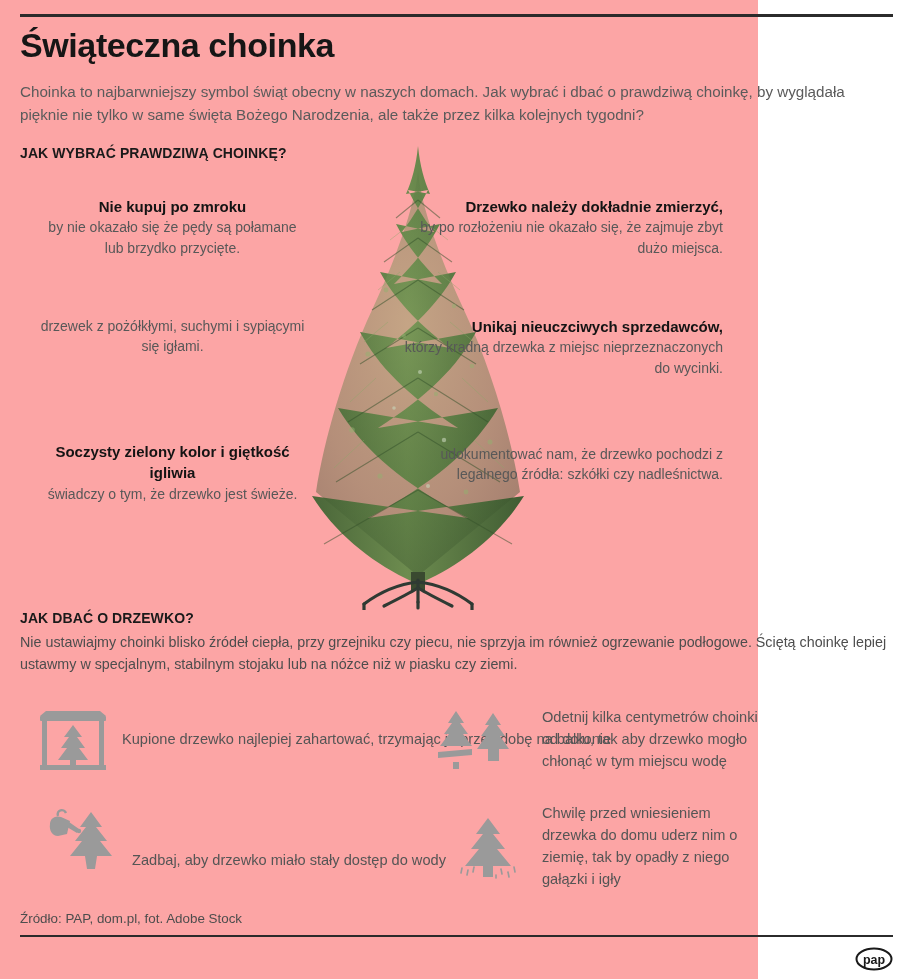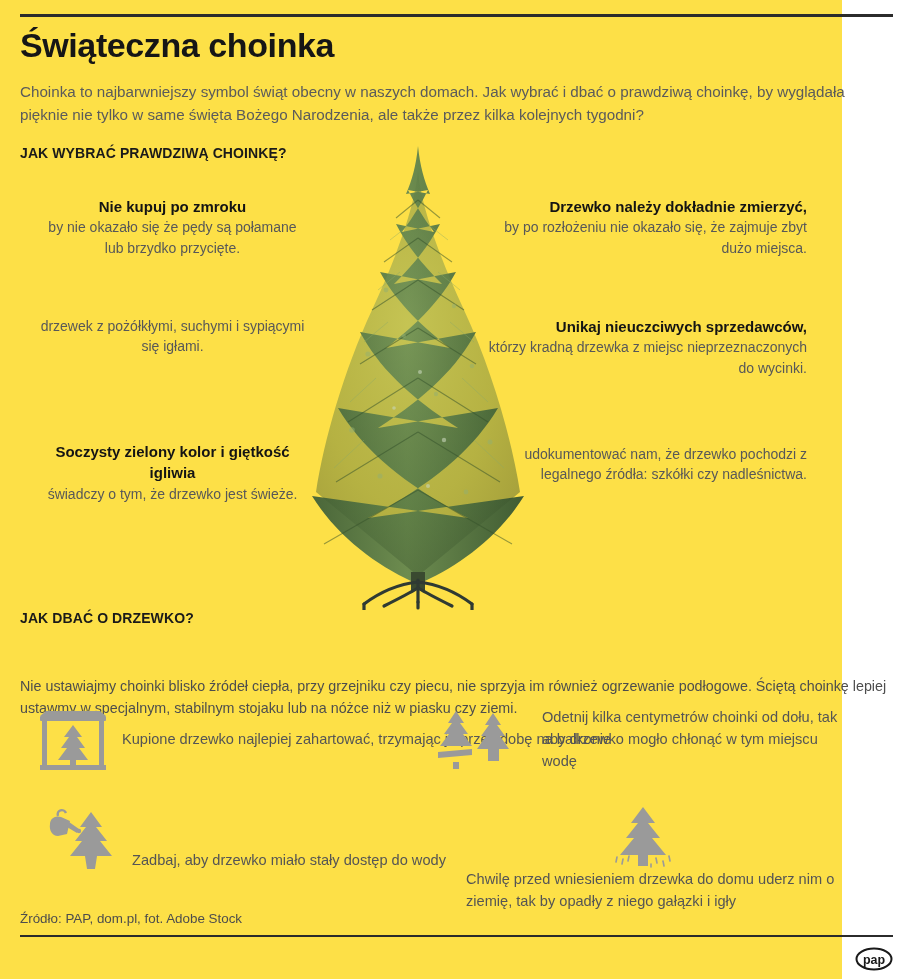--- a/index.html
+++ b/index.html
@@ -2,21 +2,21 @@
 <html><head>
 <meta charset="utf-8">
 <style>
   * { box-sizing: border-box; margin: 0; padding: 0; }
   html, body {
     width: 915px; height: 979px;
     background: #ffffff;
     font-family: "Liberation Sans", sans-serif;
     overflow: hidden;
   }
-  .page { position: relative; width: 842px; height: 979px; background: #fde047; }
+  .page { position: relative; width: 758px; height: 979px; background: #fca5a5; }
 
   
   .rule-top {
     position: absolute; left: 20px; top: 14px; width: 873px; height: 3px;
     background: #2b2b2b;
   }
   .rule-bottom {
     position: absolute; left: 20px; top: 935px; width: 873px; height: 2px;
     background: #2b2b2b;
   }
@@ -33,21 +33,21 @@
   }
   .section-head {
     font-size: 14px; font-weight: bold; color: #1a1a1a;
     letter-spacing: 0.1px;
   }
   #sec1-head { position: absolute; left: 20px; top: 145px; }
   #sec2-head { position: absolute; left: 20px; top: 610px; }
 
   .care-para {
     position: absolute; left: 20px; top: 632px; width: 880px;
-    font-size: 14.3px; color: #4d4d4d; line-height: 1.52; margin-top: 44px;
+    font-size: 14.3px; color: #4d4d4d; line-height: 1.52;
   }
 
   
   .tip { position: absolute; }
   .tip .t-strong { font-size: 15px; font-weight: bold; color: #141414; line-height: 1.42; }
   .tip .t-body { font-size: 14px; color: #585858; line-height: 1.45; }
   .tip.left { left: 40px; width: 265px; text-align: center; }
   .tip.right { right: 35px; width: 320px; text-align: right; margin-left: 41px; }
 
   #tip-l1 { top: 196px; }
@@ -66,21 +66,21 @@
   
   .care-item { position: absolute; display: flex; align-items: center; }
   .care-item .ic { flex: 0 0 auto; width: 76px; height: 66px; }
   .care-item .ic svg { display: block; width: 100%; height: 100%; }
   .care-item .txt {
     font-size: 14.6px; color: #555555; line-height: 1.5; padding-left: 10px;
   }
   #care-1 { left: 36px;  top: 707px; }
   #care-2 { left: 436px; top: 707px; gap: 20px; }
   #care-3 { left: 46px;  top: 806px; align-items: flex-end; }
-  #care-4 { left: 456px; top: 803px; flex-direction: column; }
+  #care-4 { left: 456px; top: 803px; }
 
   
   .source {
     position: absolute; left: 20px; top: 911px;
     font-size: 13.4px; color: #4d4d4d;
   }
   .pap-logo {
     position: absolute; left: 855px; top: 947px; width: 38px; height: 24px;
   }
   .pap-logo svg { display: block; width: 100%; height: 100%; }

